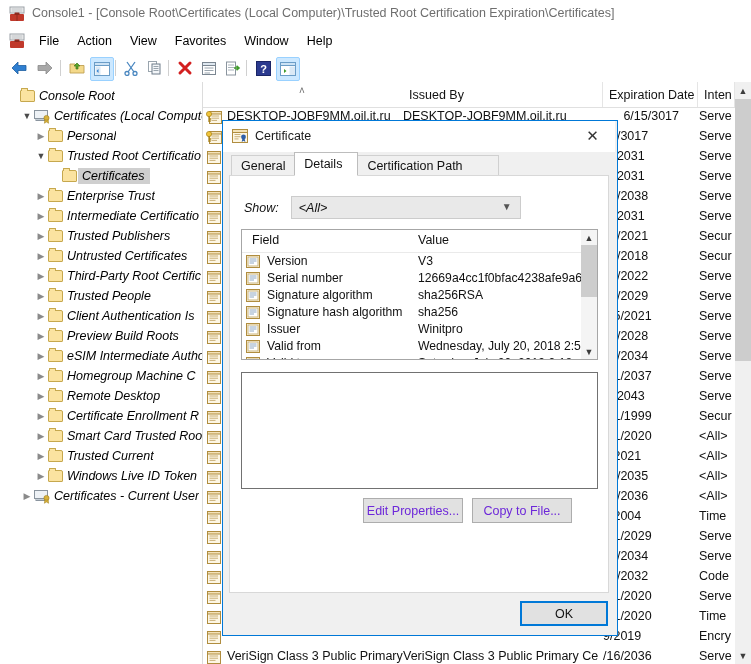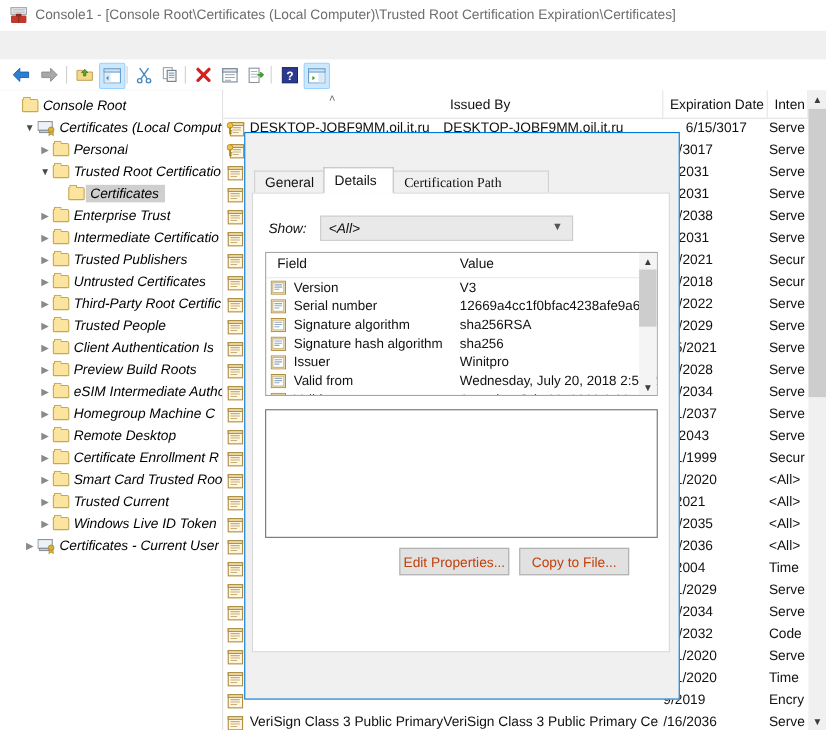--- a/index.html
+++ b/index.html
@@ -79,21 +79,21 @@
   .detheadrow{position:relative;height:22px;border-bottom:1px solid #eaeaea;}
   .detheadrow .h{position:absolute;top:3px;font-size:12.5px;color:#111;}
   .detrow{position:relative;height:17px;font-size:12.2px;color:#111;}
   .detrow .fld{position:absolute;left:25px;top:1px;white-space:nowrap;}
   .detrow .val{position:absolute;left:176px;top:1px;white-space:nowrap;}
   .detrow .dicn{position:absolute;left:4px;top:2px;width:14px;height:13px;}
   .detsb{position:absolute;right:0;top:0;width:16px;height:129px;background:#f4f4f4;}
 
   .textbox{position:absolute;left:11px;top:196px;width:357px;height:117px;background:#ffffff;border:1px solid #717171;box-sizing:border-box;}
   .btnrow{position:absolute;left:11px;top:322px;width:357px;height:25px;}
-  .btn{position:absolute;top:0;height:25px;display:flex;align-items:center;justify-content:center;background:#e1e1e1;border:1px solid #adadad;font-size:12.5px;color:#c2410c;box-sizing:border-box;}
+  .btn{position:absolute;top:0;height:25px;display:flex;align-items:center;justify-content:center;background:#e1e1e1;border:1px solid #adadad;font-size:12.5px;color:#6d28d9;box-sizing:border-box;}
   .okbtn{position:absolute;right:9px;bottom:9px;width:88px;height:25px;display:flex;align-items:center;justify-content:center;background:#e1e1e1;border:2px solid #0078d7;font-size:12.5px;color:#111;box-sizing:border-box;}
 </style>
 </head>
 <body>
 
 <div class="app">
 
   <div class="titlebar">
     <span class="ticon">
       <svg width="18" height="18" viewBox="0 0 18 18">
@@ -101,20 +101,39 @@
         <line x1="3.5" y1="4" x2="14.5" y2="4" stroke="#b8bcc0"></line>
         <line x1="3.5" y1="6" x2="14.5" y2="6" stroke="#b8bcc0"></line>
         <rect x="2" y="9" width="14" height="7" rx="1" fill="#c0392b"></rect>
         <rect x="6.5" y="7.5" width="5" height="2.5" rx="0.5" fill="#8e2a1f"></rect>
         <line x1="9" y1="9" x2="9" y2="16" stroke="#8e2a1f"></line>
       </svg>
     </span>
     <span class="ttext">Console1 - [Console Root\Certificates (Local Computer)\Trusted Root Certification Expiration\Certificates]</span>
   </div>
 
+  <div class="menubar">
+    <span class="micon">
+      <svg width="18" height="18" viewBox="0 0 18 18">
+        <rect x="2" y="2" width="14" height="6" fill="#f2f2f2" stroke="#9aa0a6" stroke-width="1"></rect>
+        <line x1="3.5" y1="4" x2="14.5" y2="4" stroke="#b8bcc0"></line>
+        <line x1="3.5" y1="6" x2="14.5" y2="6" stroke="#b8bcc0"></line>
+        <rect x="2" y="9" width="14" height="7" rx="1" fill="#c0392b"></rect>
+        <rect x="6.5" y="7.5" width="5" height="2.5" rx="0.5" fill="#8e2a1f"></rect>
+      </svg>
+    </span>
+    <div class="menuitems" id="menu-items">
+        <span>File</span>
+        <span>Action</span>
+        <span>View</span>
+        <span>Favorites</span>
+        <span>Window</span>
+        <span>Help</span>
+      </div>
+  </div>
 
   <div class="toolbar">
     <div class="tb" style="left:8px">
       <svg width="18" height="16" viewBox="0 0 18 16">
           <path d="M8 2 L2 8 L8 14 L8 10.5 L16 10.5 L16 5.5 L8 5.5 Z" fill="#2f7fd1" stroke="#1d5ea0" stroke-width="0.8"></path>
         </svg>
     </div>
     <div class="tb" style="left:34px">
       <svg width="18" height="16" viewBox="0 0 18 16">
           <path d="M10 2 L16 8 L10 14 L10 10.5 L2 10.5 L2 5.5 L10 5.5 Z" fill="#a8a8a8" stroke="#8a8a8a" stroke-width="0.8"></path>
@@ -758,29 +777,44 @@
 
     <div class="scrollbar">
       <div class="sb-btn" style="top:0">▲</div>
       <div class="sb-thumb" style="top:17px;height:262px;"></div>
       <div class="sb-btn" style="bottom:0">▼</div>
     </div>
   </div>
 
   <div class="dlg">
 
+    <div class="dlg-title">
+      <span class="dicon">
+        <svg width="16" height="15" viewBox="0 0 16 15">
+          <rect x="0.5" y="0.5" width="15" height="13" fill="#fdf6e3" stroke="#b08d3f"></rect>
+          <rect x="0.5" y="0.5" width="15" height="3" fill="#f3e2b8" stroke="#b08d3f"></rect>
+          <rect x="2.5" y="5" width="6" height="1" fill="#c9b07a"></rect>
+          <rect x="2.5" y="7.2" width="6" height="1" fill="#c9b07a"></rect>
+          <rect x="2.5" y="9.4" width="4" height="1" fill="#c9b07a"></rect>
+          <circle cx="11.5" cy="8" r="2.4" fill="#2f5fa8"></circle>
+          <path d="M10.3 10 l-0.6 3 l1.8 -1.2 l1.8 1.2 l-0.6 -3 z" fill="#2f5fa8"></path>
+        </svg>
+      </span>
+      <span class="dtext">Certificate</span>
+      <div class="dlg-close">✕</div>
+    </div>
 
     <div class="tabstrip" id="dlg-tabs">
         <div class="tab" style="left: 8px; width: 64.2px;">
           <span>General</span>
         </div>
         <div class="tab active" style="left: 71.2px; width: 64.2px;">
           <span>Details</span>
         </div>
-        <div class="tab" style="left: 134.4px; width: 142px; font-family: Liberation Serif, serif;">
+        <div class="tab" style="left: 134.4px; width: 142px;">
           <span>Certification Path</span>
         </div>
       </div>
 
     <div class="tabpage">
 
       <div class="showrow">
         <span class="lbl">Show:</span>
         <div class="combo">
           <span class="val">&lt;All&gt;</span>
@@ -881,15 +915,16 @@
 
       <div class="textbox"></div>
 
       <div class="btnrow">
         <div class="btn" style="left:122px;width:100px">Edit Properties...</div>
         <div class="btn" style="left:231px;width:100px">Copy to File...</div>
       </div>
 
     </div>
 
+    <div class="okbtn">OK</div>
   </div>
 
 </div>
 
 </body></html>

